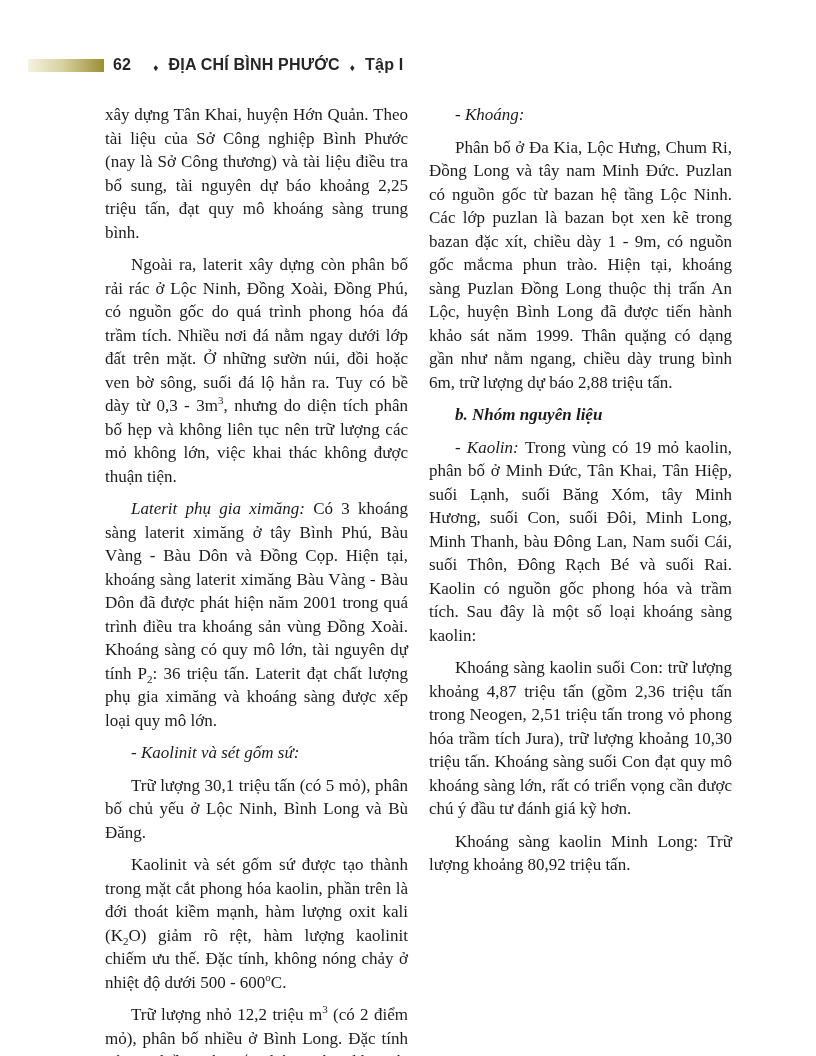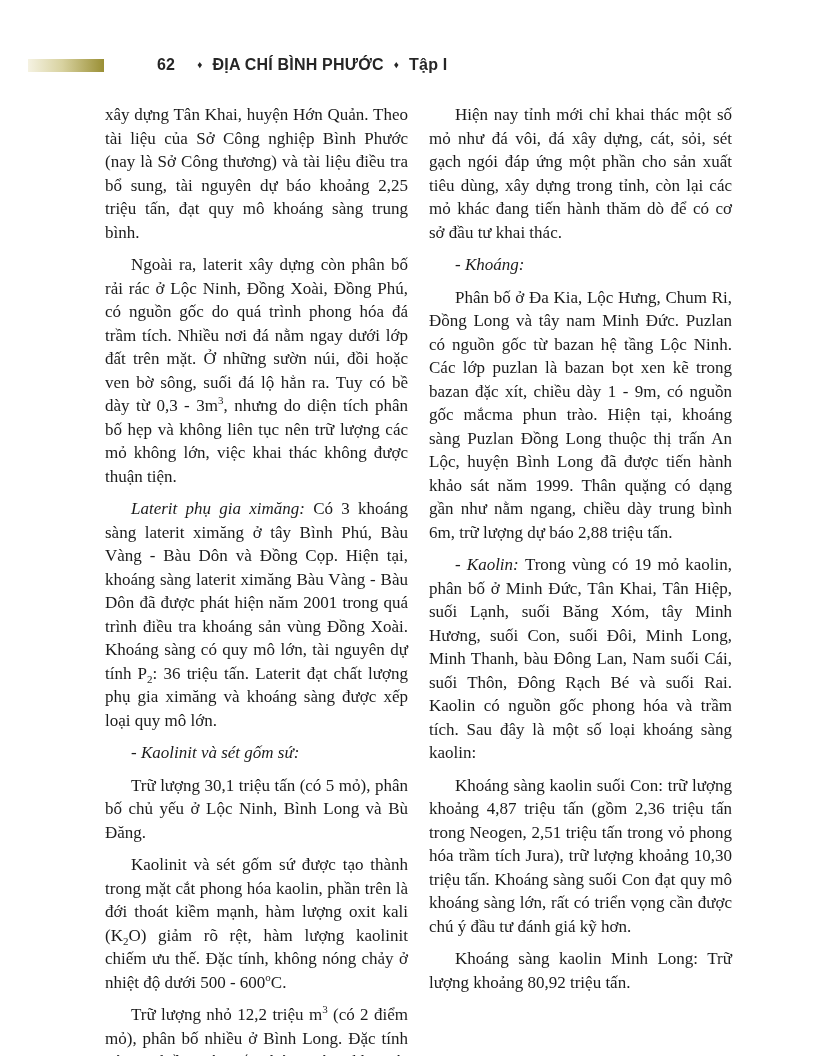--- a/index.html
+++ b/index.html
@@ -17,21 +17,21 @@
     display:flex; align-items:center;
     font-family:"Liberation Sans", sans-serif;
     font-weight:bold;
     color:#262626;
   }
   .header-bar {
     width:76px; height:13px;
     background:linear-gradient(90deg,#f5f2e2 0%, #d8d2a0 45%, #9a8f35 100%);
     margin-right:9px;
   }
-  .header-text { display:flex; align-items:center; font-size:16px; letter-spacing:0.2px;margin-left:44px; }
+  .header-text { display:flex; align-items:flex-end; font-size:16px; letter-spacing:0.2px; }
   .header-text .pgnum { margin-right:12px; }
   .header-text .diamond { font-size:10px; margin:0 10px; position:relative; top:-1px; }
   .header-text .vol { }
   .content {
     position:absolute;
     top:103px; left:100px;
     width:632px;
     display:flex;
     column-gap:16px;
   }
@@ -68,21 +68,21 @@
     <div class="column">
         <p class="para"><span>xây dựng Tân Khai, huyện Hớn Quản. Theo tài liệu của Sở Công nghiệp Bình Phước (nay là Sở Công thương) và tài liệu điều tra bổ sung, tài nguyên dự báo khoảng 2,25 triệu tấn, đạt quy mô khoáng sàng trung bình.</span></p>
         <p class="para indent"><span>Ngoài ra, laterit xây dựng còn phân bố rải rác ở Lộc Ninh, Đồng Xoài, Đồng Phú, có nguồn gốc do quá trình phong hóa đá trầm tích. Nhiều nơi đá nằm ngay dưới lớp đất trên mặt. Ở những sườn núi, đồi hoặc ven bờ sông, suối đá lộ hẳn ra. Tuy có bề dày từ 0,3 - 3m</span><sup>3</sup><span>, nhưng do diện tích phân bố hẹp và không liên tục nên trữ lượng các mỏ không lớn, việc khai thác không được thuận tiện.</span></p>
         <p class="para indent"><span class="it">Laterit phụ gia ximăng: </span><span>Có 3 khoáng sàng laterit ximăng ở tây Bình Phú, Bàu Vàng - Bàu Dôn và Đồng Cọp. Hiện tại, khoáng sàng laterit ximăng Bàu Vàng - Bàu Dôn đã được phát hiện năm 2001 trong quá trình điều tra khoáng sản vùng Đồng Xoài. Khoáng sàng có quy mô lớn, tài nguyên dự tính P</span><sub>2</sub><span>: 36 triệu tấn. Laterit đạt chất lượng phụ gia ximăng và khoáng sàng được xếp loại quy mô lớn.</span></p>
         <p class="para indent"><span class="it">- Kaolinit và sét gốm sứ:</span></p>
         <p class="para indent"><span>Trữ lượng 30,1 triệu tấn (có 5 mỏ), phân bố chủ yếu ở Lộc Ninh, Bình Long và Bù Đăng.</span></p>
         <p class="para indent"><span>Kaolinit và sét gốm sứ được tạo thành trong mặt cắt phong hóa kaolin, phần trên là đới thoát kiềm mạnh, hàm lượng oxit kali (K</span><sub>2</sub><span>O) giảm rõ rệt, hàm lượng kaolinit chiếm ưu thế. Đặc tính, không nóng chảy ở nhiệt độ dưới 500 - 600</span><sup>o</sup><span>C.</span></p>
         <p class="para indent"><span>Trữ lượng nhỏ 12,2 triệu m</span><sup>3</sup><span> (có 2 điểm mỏ), phân bố nhiều ở Bình Long. Đặc tính cứng, nhiều màu sắc, bóng sáng khi mài mòn. Đá ốp lát dùng làm vật liệu trang trí trong xây dựng.</span></p>
       </div>
     <div class="column">
-        <p class="para indent"><span>Hiện nay tỉnh mới chỉ khai thác một số mỏ như đá vôi, đá xây dựng, cát, sỏi, sét gạch ngói đáp ứng một phần cho sản xuất tiêu dùng, xây dựng trong tỉnh, còn lại các mỏ khác đang tiến hành thăm dò để có cơ sở đầu tư khai thác.</span></p>
         <p class="para indent"><span class="it">- Khoáng:</span></p>
         <p class="para indent"><span>Phân bố ở Đa Kia, Lộc Hưng, Chum Ri, Đồng Long và tây nam Minh Đức. Puzlan có nguồn gốc từ bazan hệ tầng Lộc Ninh. Các lớp puzlan là bazan bọt xen kẽ trong bazan đặc xít, chiều dày 1 - 9m, có nguồn gốc mắcma phun trào. Hiện tại, khoáng sàng Puzlan Đồng Long thuộc thị trấn An Lộc, huyện Bình Long đã được tiến hành khảo sát năm 1999. Thân quặng có dạng gần như nằm ngang, chiều dày trung bình 6m, trữ lượng dự báo 2,88 triệu tấn.</span></p>
+        <p class="para indent"><span class="bi">b. Nhóm nguyên liệu</span></p>
         <p class="para indent"><span class="it">- Kaolin: </span><span>Trong vùng có 19 mỏ kaolin, phân bố ở Minh Đức, Tân Khai, Tân Hiệp, suối Lạnh, suối Băng Xóm, tây Minh Hương, suối Con, suối Đôi, Minh Long, Minh Thanh, bàu Đông Lan, Nam suối Cái, suối Thôn, Đông Rạch Bé và suối Rai. Kaolin có nguồn gốc phong hóa và trầm tích. Sau đây là một số loại khoáng sàng kaolin:</span></p>
         <p class="para indent"><span>Khoáng sàng kaolin suối Con: trữ lượng khoảng 4,87 triệu tấn (gồm 2,36 triệu tấn trong Neogen, 2,51 triệu tấn trong vỏ phong hóa trầm tích Jura), trữ lượng khoảng 10,30 triệu tấn. Khoáng sàng suối Con đạt quy mô khoáng sàng lớn, rất có triển vọng cần được chú ý đầu tư đánh giá kỹ hơn.</span></p>
         <p class="para indent"><span>Khoáng sàng kaolin Minh Long: Trữ lượng khoảng 80,92 triệu tấn.</span></p>
       </div>
   </div>
 </div>
 
 </body></html>

